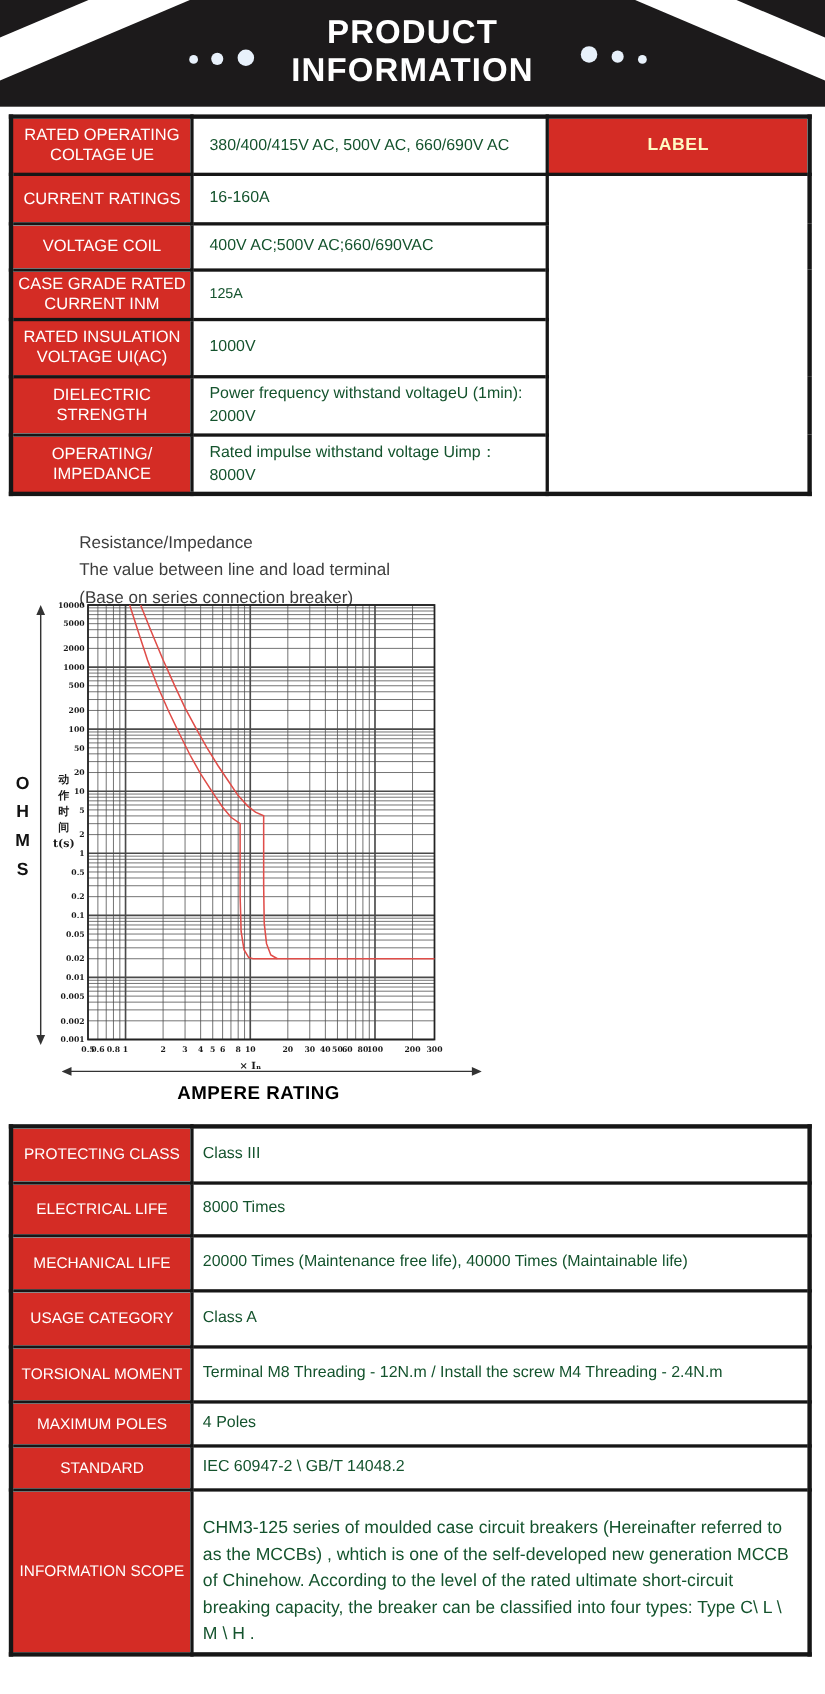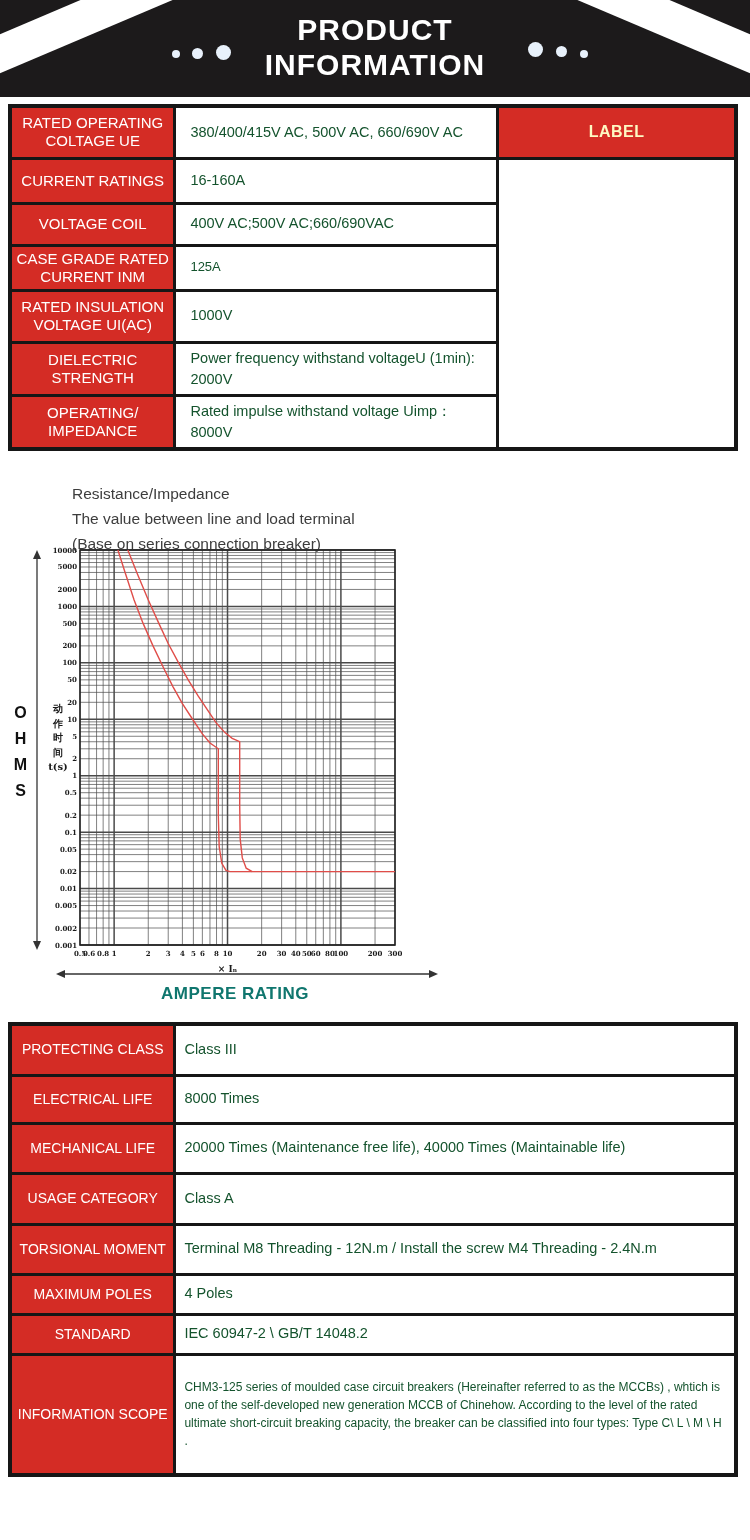--- a/index.html
+++ b/index.html
@@ -23,36 +23,36 @@
   th.lab{background:var(--red,#d42c25);color:#fff;font-weight:normal;text-align:center;
     font-size:15px;line-height:1.2;padding:2px 3px;}
   td.val{font-size:14.5px;color:#14532d;text-align:left;padding:4px 6px 4px 14px;
     white-space:pre-line;line-height:1.45;font-weight:normal;}
   td.label-col-empty{background:#fff;}
   th.label-head{background:var(--red,#d42c25);color:#fef9c3;font-weight:bold;font-size:16px;text-align:center;letter-spacing:.5px;}
   #table1{top:104px;left:8px;}
   #table2{top:1022px;left:8px;}
   #table2 th.lab{font-size:14px;text-align:center;}
   #table2 td.val{padding-left:8px;}
-  #table2 td.val.small{font-size:12px;line-height:1.5;padding-right:10px;}
+  #table2 td.val.small{font-size:16px;line-height:1.5;padding-right:10px;}
 
   
   .notes{position:absolute;left:72px;top:481px;font-size:15.5px;color:#3d3d3d;line-height:25px;}
 
   
   .ohms{position:absolute;left:11px;top:704px;font-weight:bold;font-size:16px;color:#111;
     writing-mode:vertical-rl;text-orientation:upright;letter-spacing:9px;}
   .arrow-v{position:absolute;left:31px;top:550px;}
   .arrow-h{position:absolute;left:56px;top:968px;}
   #trip-chart{position:absolute;left:44px;top:546px;}
   #trip-chart text.tick{font-family:"DejaVu Serif",serif;font-size:7px;fill:#1a1a1a;font-weight:bold;}
   #trip-chart text.cjk{font-family:"DejaVu Serif",serif;font-size:10px;fill:#1a1a1a;font-weight:bold;}
   #trip-chart text.xmul{font-family:"DejaVu Serif",serif;font-size:9px;fill:#1a1a1a;font-weight:bold;}
   .ampere{position:absolute;left:0px;top:984px;width:470px;text-align:center;
-    font-weight:bold;font-size:17px;color:#0f766e;letter-spacing:.5px;}
+    font-weight:bold;font-size:17px;color:#000000;letter-spacing:.5px;}
 </style>
 </head>
 <body>
 
 <div id="page">
 
   <div class="banner">
     <div class="stripe left"></div>
     <div class="stripe right"></div>
     <div class="banner-title">

